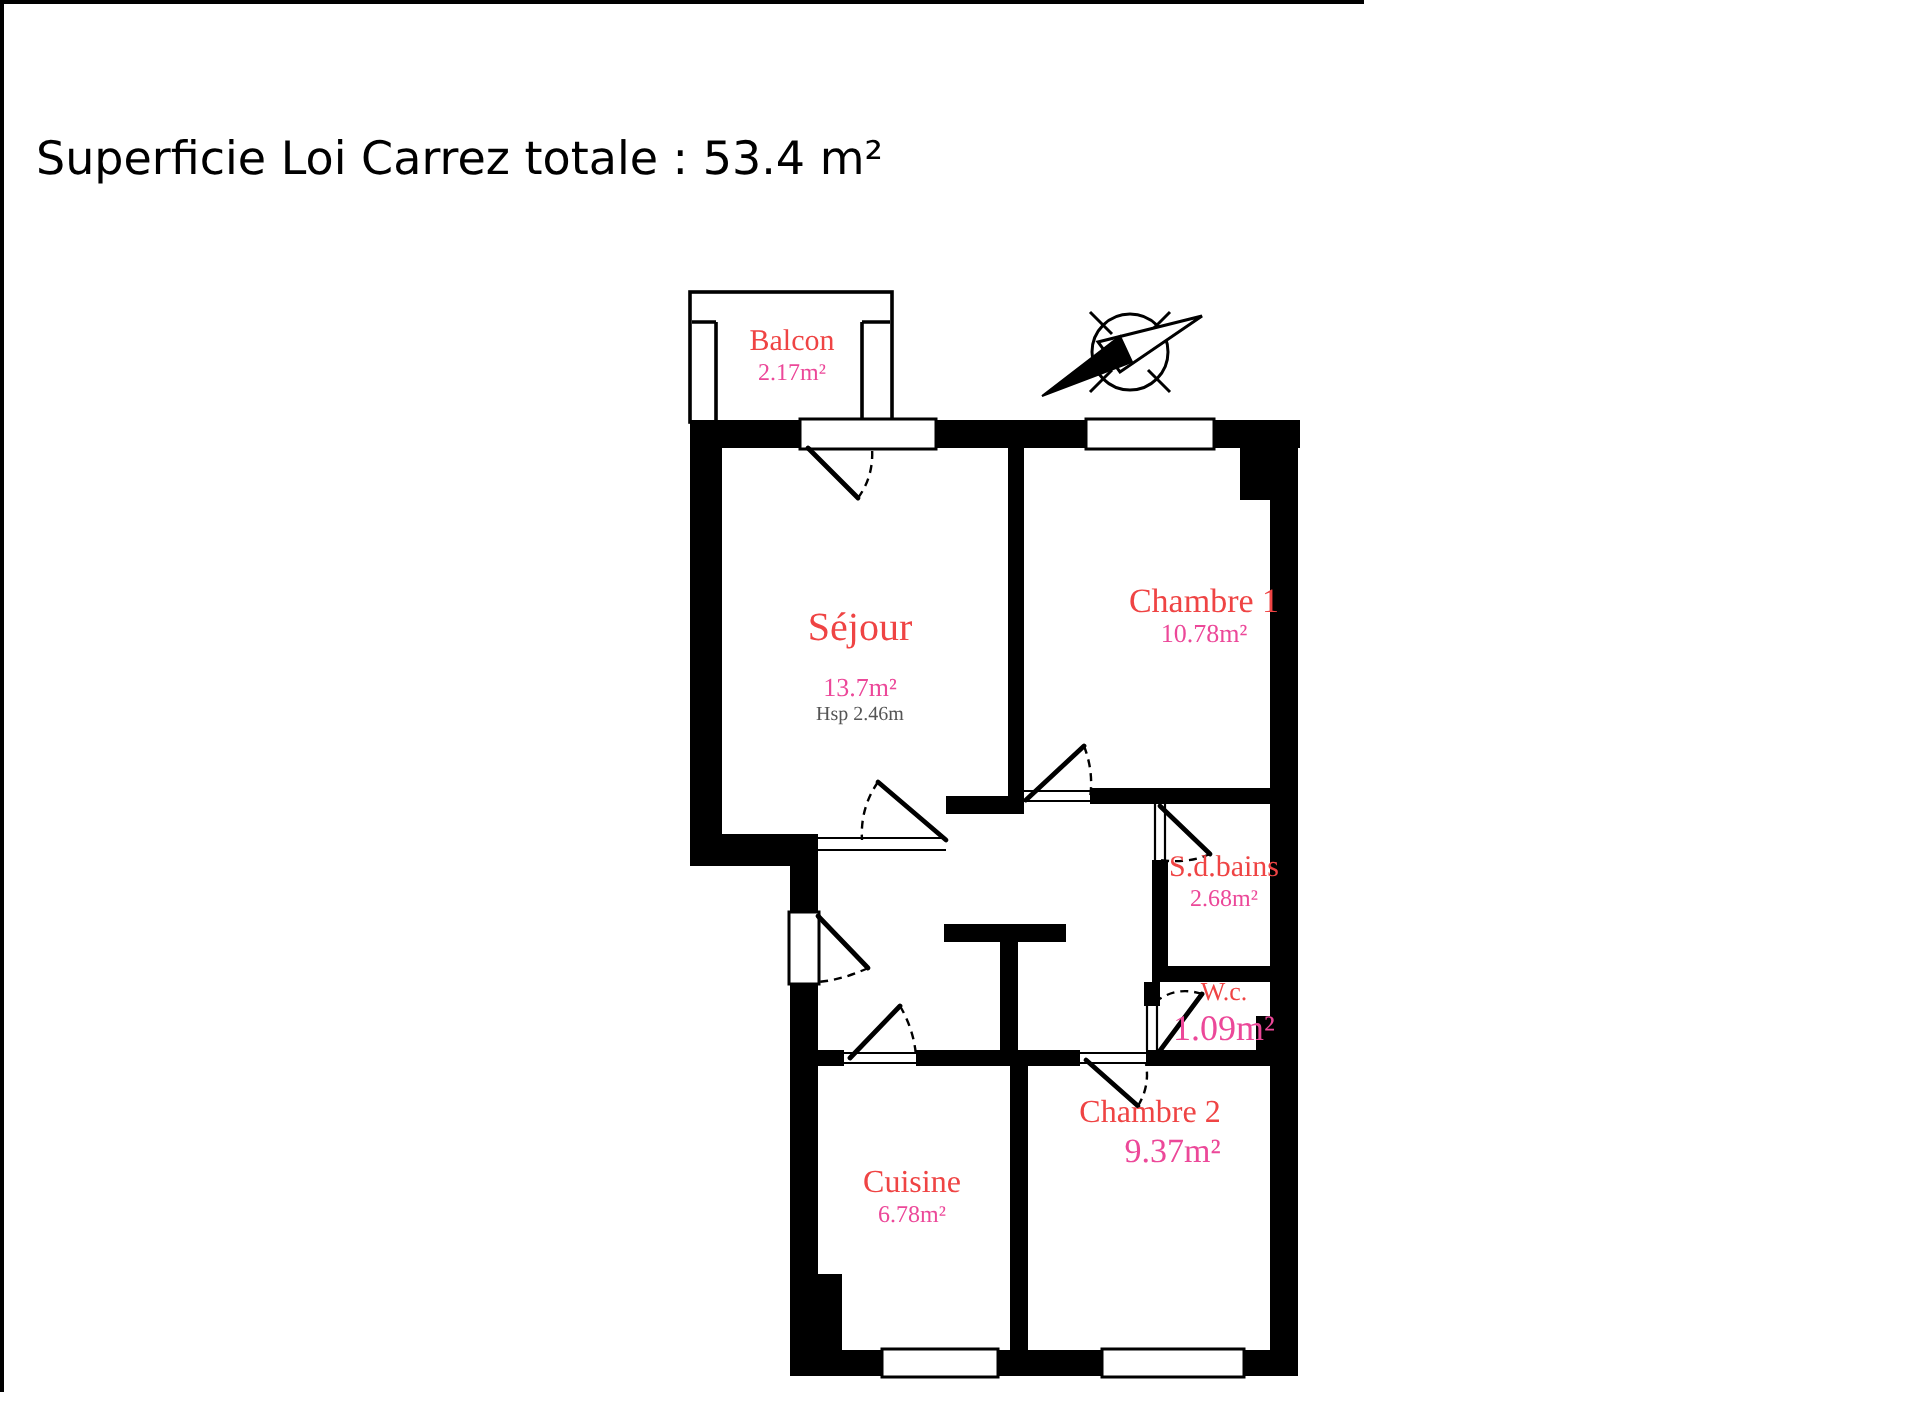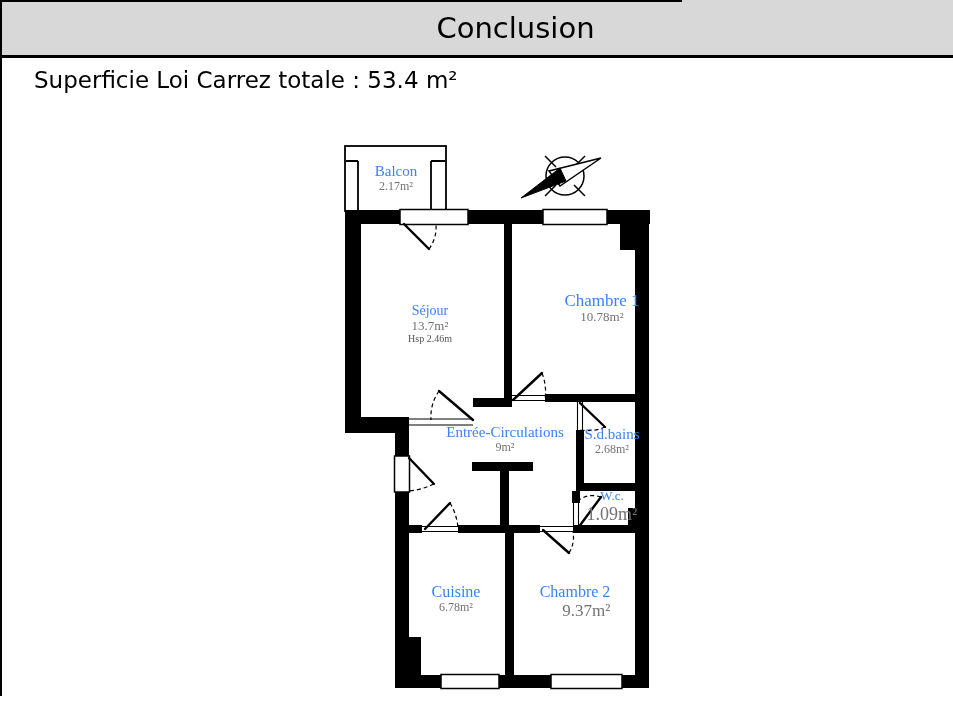--- a/index.html
+++ b/index.html
@@ -23,21 +23,21 @@
   }
   .header-title{
     position:absolute;left:0;top:11px;width:953px;
     text-align:center;
     transform:translateX(39px);
     font-size:29px;color:#000;
     letter-spacing:0px;
   }
 
   
-  .summary{position:absolute;left:18px;top:63px;color:#000;margin-left:16px;}
+  .summary{position:absolute;left:18px;top:63px;color:#000;}
   .summary-line{font-size:23px;line-height:35px;white-space:pre;}
 
   
   svg.plan{position:absolute;left:0;top:0;}
   .wall{fill:#000;stroke:none;}
   .win{fill:#fff;stroke:#000;stroke-width:1.5;}
   .jamb{stroke:#000;stroke-width:1.1;}
   .leaf{stroke:#000;stroke-width:2.4;fill:none;stroke-linecap:round;}
   .arc{stroke:#000;stroke-width:1.2;fill:none;stroke-dasharray:4 3;}
   .thin{stroke:#000;stroke-width:1.8;fill:none;}
@@ -46,41 +46,38 @@
   
   .room-label{
     position:absolute;
     transform:translateX(-50%);
     text-align:center;
     font-family:"Liberation Serif","DejaVu Serif",serif;
     color:#1d1d1d;
     line-height:1.12;
     white-space:nowrap;
   }
-  .rname{color:#3b82f6;}
-  .rarea{color:#737373;}
+  .rname{color:#ef4444;}
+  .rarea{color:#ec4899;}
   .rhsp{color:#555;}
 
   .lbl-balcon .rname{font-size:15px;} .lbl-balcon .rarea{font-size:12px;}
-  .lbl-sejour .rname{font-size:14px;} .lbl-sejour .rarea{font-size:13px;} .lbl-sejour .rhsp{font-size:10px;}
+  .lbl-sejour .rname{font-size:20px;} .lbl-sejour .rarea{font-size:13px;margin-top:12px;} .lbl-sejour .rhsp{font-size:10px;}
   .lbl-chambre1 .rname{font-size:17px;} .lbl-chambre1 .rarea{font-size:13px;}
   .lbl-entree .rname{font-size:15px;} .lbl-entree .rarea{font-size:12px;}
   .lbl-sdb .rname{font-size:15px;} .lbl-sdb .rarea{font-size:12px;}
   .lbl-wc .rname{font-size:13px;} .lbl-wc .rarea{font-size:18px;}
   .lbl-cuisine .rname{font-size:16px;} .lbl-cuisine .rarea{font-size:12px;}
   .lbl-chambre2 .rname{font-size:16px;} .lbl-chambre2 .rarea{font-size:17px;text-align:right;}
 </style>
 </head>
 <body>
 
 <div id="page">
 
-  <div class="header">
-    <div class="header-title">Conclusion</div>
-  </div>
 
   <div class="summary">
     <div class="summary-line">Superficie Loi Carrez totale : 53.4 m²</div>
   </div>
 
   <svg class="plan" width="953" height="701" viewBox="0 0 953 701">
 
     <g>
       <rect x="345" y="146" width="101" height="65" class="thin" fill="#fff"></rect>
       <path class="thin" d="M346,161 L358,161 M358,161 L358,211 M431,161 L445,161 M431,161 L431,211"></path>
@@ -166,40 +163,36 @@
     <div class="rname">Séjour</div>
     <div class="rarea">13.7m²</div>
     <div class="rhsp">Hsp 2.46m</div>
   </div>
 
   <div class="room-label lbl-chambre1" style="left:602px;top:291px">
     <div class="rname">Chambre 1</div>
     <div class="rarea">10.78m²</div>
   </div>
 
-  <div class="room-label lbl-entree" style="left:505px;top:424px">
-    <div class="rname">Entrée-Circulations</div>
-    <div class="rarea">9m²</div>
-  </div>
 
   <div class="room-label lbl-sdb" style="left:612px;top:426px">
     <div class="rname">S.d.bains</div>
     <div class="rarea">2.68m²</div>
   </div>
 
   <div class="room-label lbl-wc" style="left:612px;top:489px">
     <div class="rname">W.c.</div>
     <div class="rarea">1.09m²</div>
   </div>
 
   <div class="room-label lbl-cuisine" style="left:456px;top:583px">
     <div class="rname">Cuisine</div>
     <div class="rarea">6.78m²</div>
   </div>
 
-  <div class="room-label lbl-chambre2" style="left:575px;top:583px">
+  <div class="room-label lbl-chambre2" style="left:575px;top:548px">
     <div class="rname">Chambre 2</div>
     <div class="rarea">9.37m²</div>
   </div>
 
   <div class="border-top"></div>
   <div class="border-left"></div>
 </div>
 
 </body></html>

